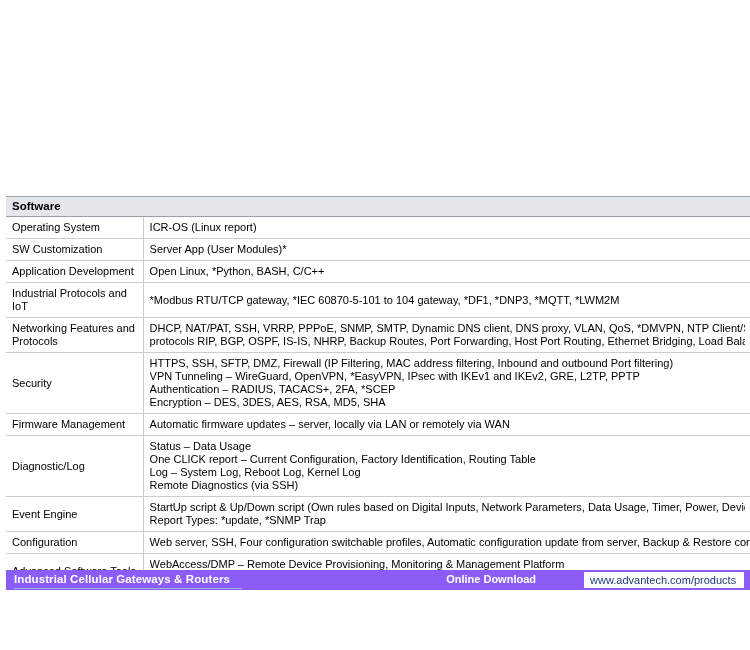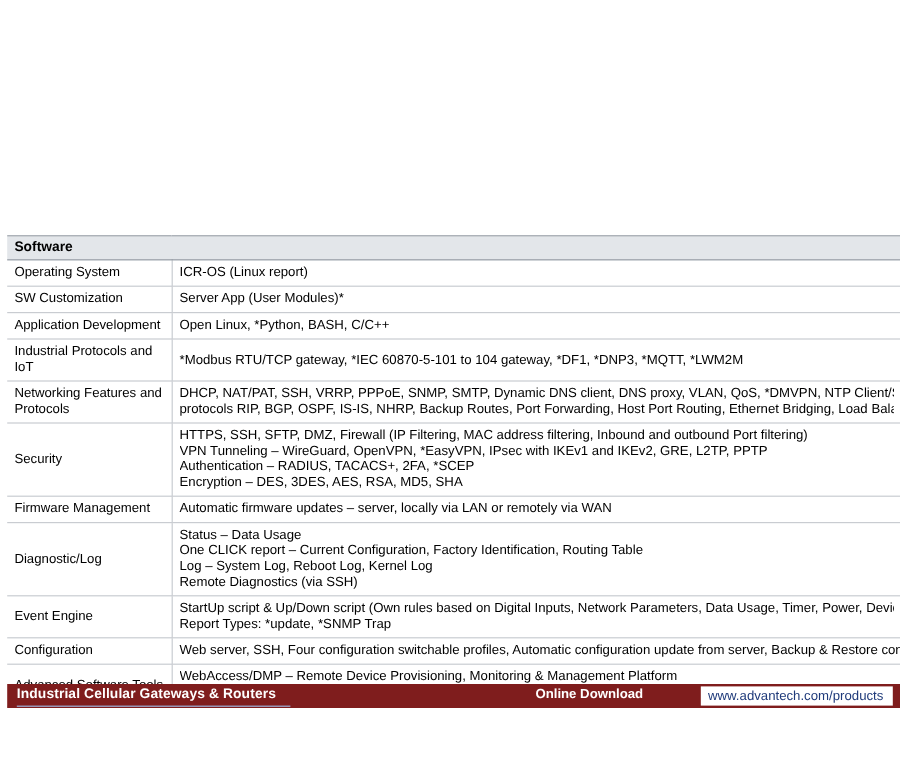--- a/index.html
+++ b/index.html
@@ -81,21 +81,21 @@
     color: #222222;
   }
 
   
   .footer {
     position: absolute;
     left: 6px;
     top: 570px;
     width: 744px;
     height: 20px;
-    background: #7f1d1d;
+    background: #8b5cf6;
     color: #ffffff;
   }
   .footer-title {
     position: absolute;
     left: 8px;
     top: 3px;
     font-size: 11.5px;
     font-weight: bold;
     letter-spacing: 0.1px;
   }

